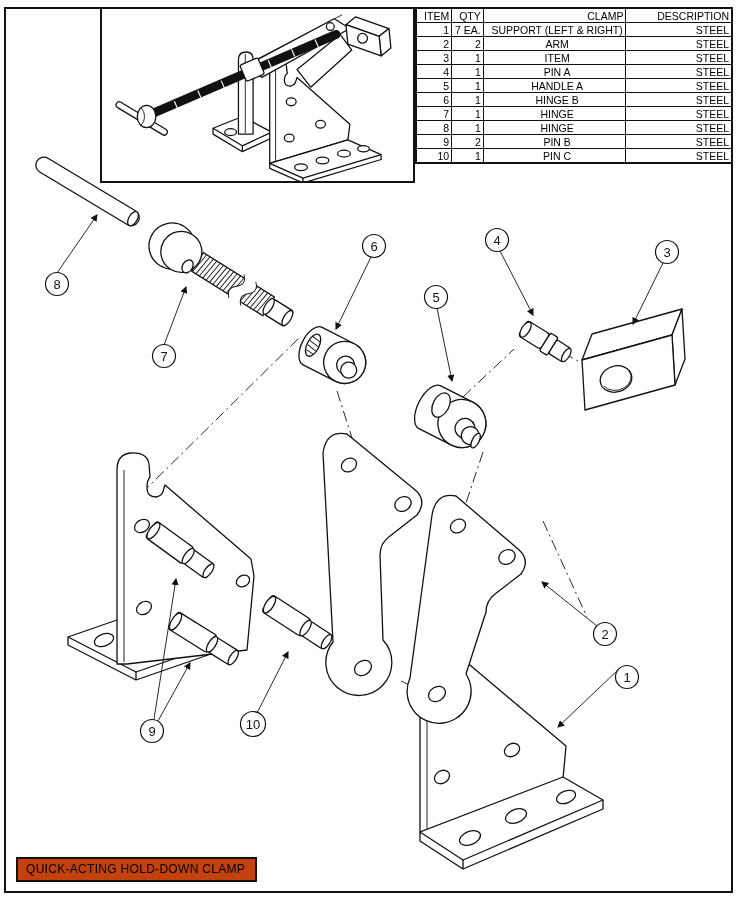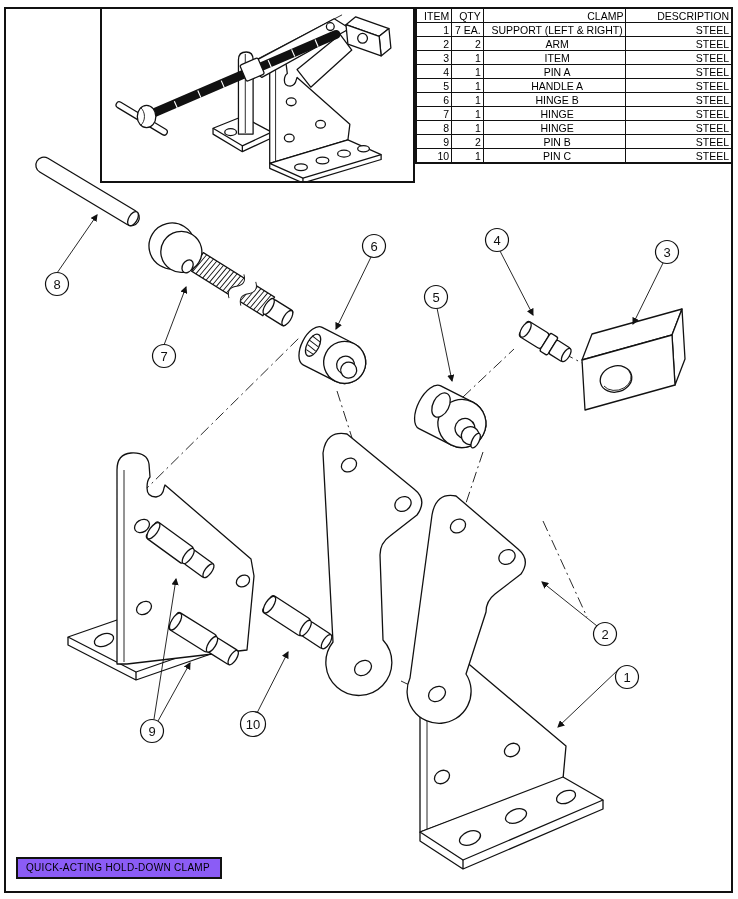--- a/index.html
+++ b/index.html
@@ -10,21 +10,21 @@
   .inset{position:absolute;left:100px;top:7px;width:311px;height:172px;border:2px solid #111;background:#fff;z-index:3;}
   .inset svg{display:block;}
   .parts-table{position:absolute;left:415px;top:7px;width:318px;border-collapse:collapse;z-index:3;background:#fff;table-layout:fixed;}
   .parts-table th,.parts-table td{border:1px solid #111;font-size:10.5px;font-weight:normal;height:13px;padding:0 2px;text-align:right;white-space:nowrap;overflow:hidden;}
   .parts-table{border:2px solid #111;}
   .parts-table col.c-item{width:35px;}
   .parts-table col.c-qty{width:31px;}
   .parts-table col.c-name{width:140px;}
   .parts-table col.c-desc{width:104px;}
   .parts-table td.name{text-align:center;padding-left:7px;}
-  .title-box{position:absolute;left:16px;top:857px;border:2px solid #111;padding:3px 10px 4px 8px;font-size:10px;letter-spacing:0.3px;background:#8b5cf6;z-index:3;white-space:nowrap;}
+  .title-box{position:absolute;left:16px;top:857px;border:2px solid #111;padding:3px 10px 4px 8px;font-size:12px;letter-spacing:0.3px;background:#c2410c;z-index:3;white-space:nowrap;}
   
   .part{fill:#fff;stroke:#111;stroke-width:1.3;stroke-linejoin:round;}
   .ln{fill:none;stroke:#111;stroke-width:1.3;stroke-linejoin:round;}
   .thin{fill:none;stroke:#111;stroke-width:0.9;}
   .wht{fill:none;stroke:#fff;stroke-width:1.2;}
   .dash{fill:none;stroke:#111;stroke-width:0.9;stroke-dasharray:11 4 2 4;}
   .balloon{fill:#fff;stroke:#111;stroke-width:1.2;}
   .balloon-txt{font-family:"Liberation Sans",sans-serif;font-size:13px;fill:#111;text-anchor:middle;}
 </style>
 </head>

